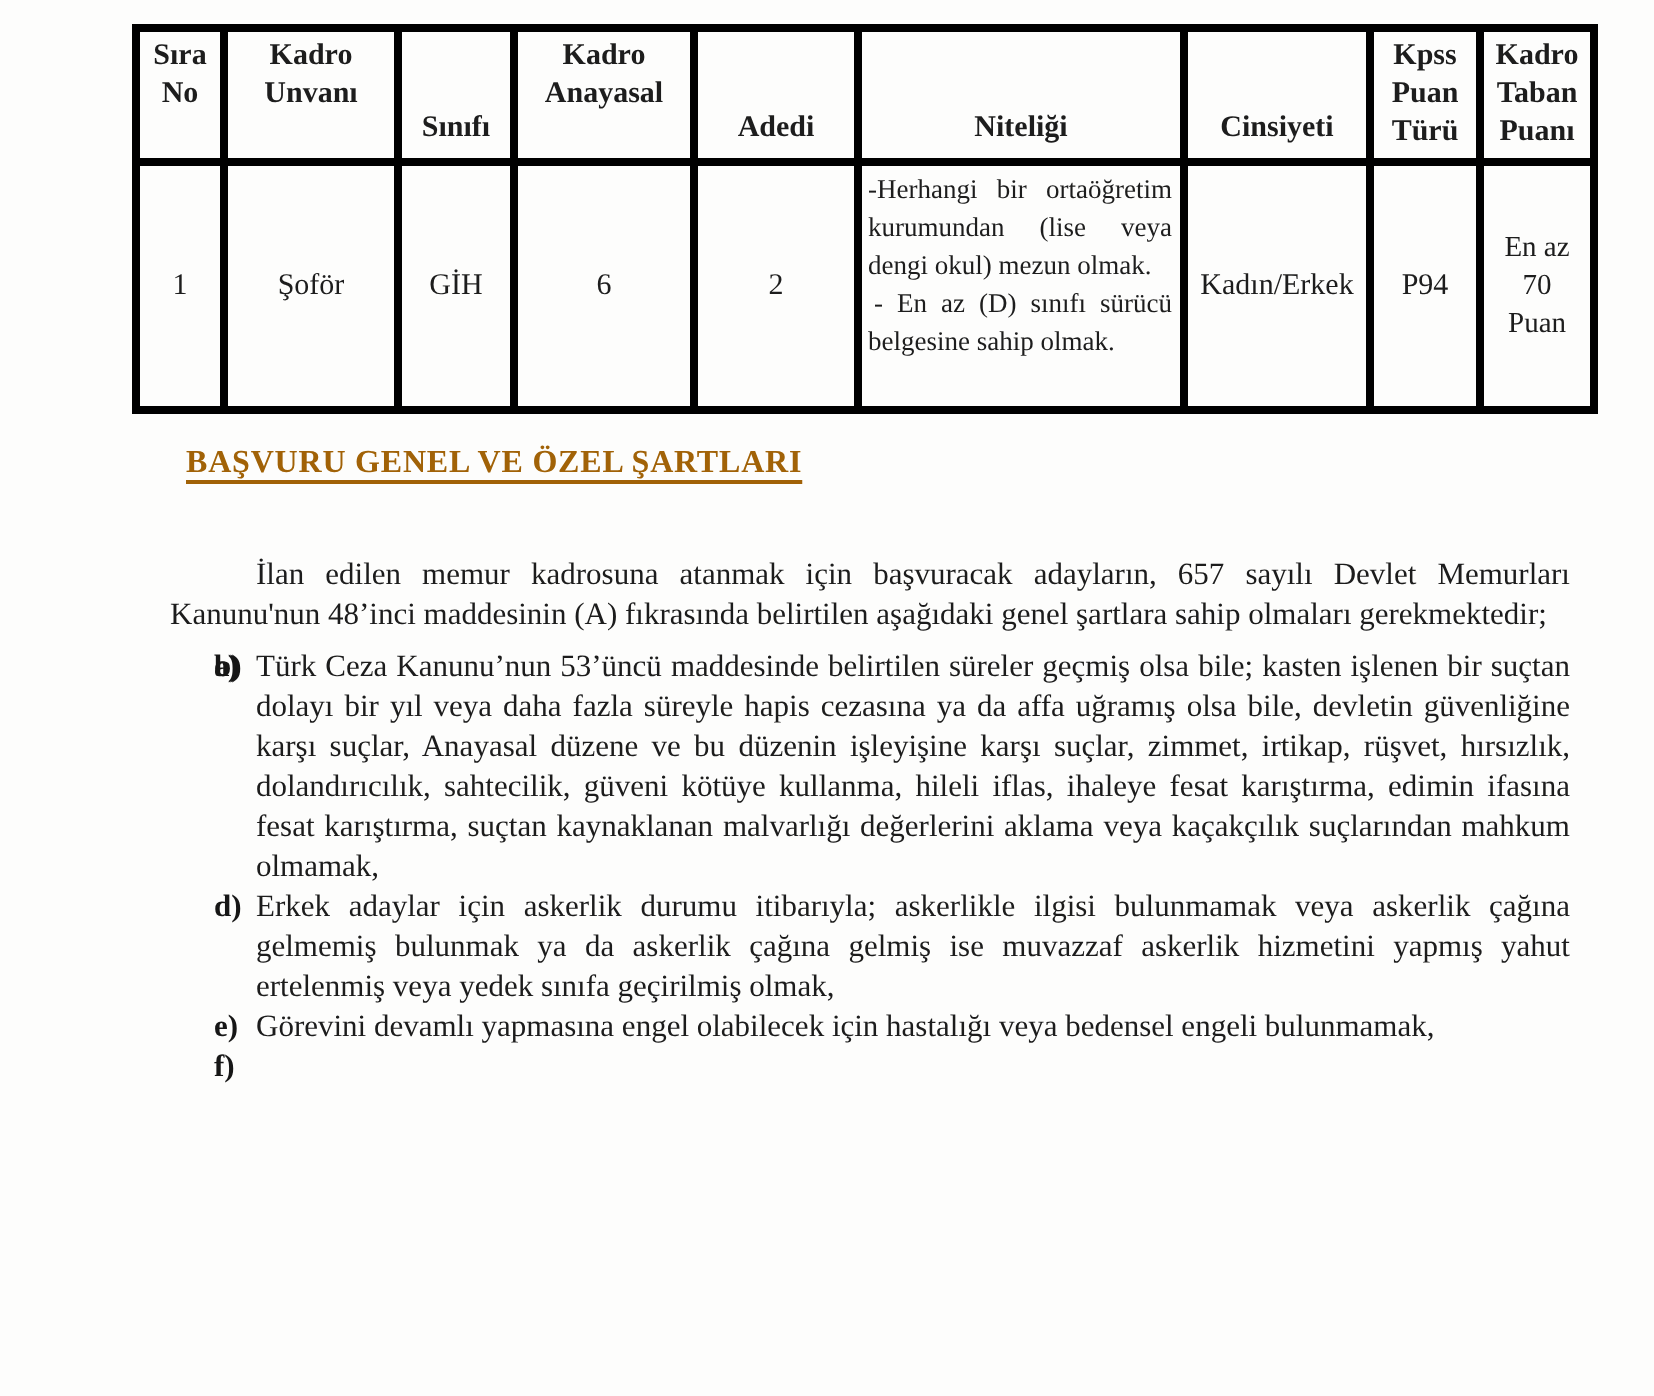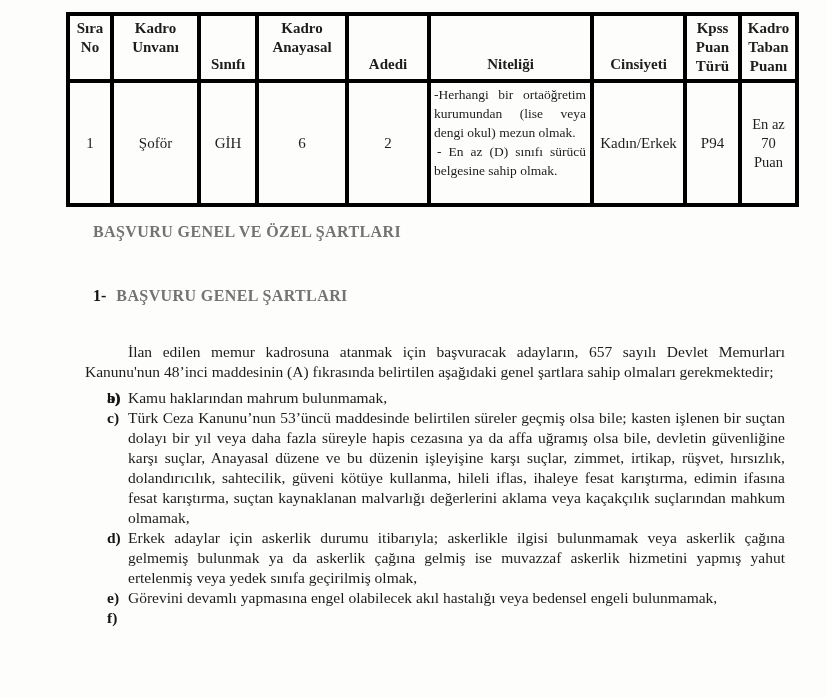--- a/index.html
+++ b/index.html
@@ -43,21 +43,22 @@
   .cell-niteligi .line2 { text-indent: 3px; }
   .cell-kpss-taban { font-size: 14.5px !important; line-height: 20px; padding: 0 4px; }
 
   
   .content {
     position: absolute; left: 85px; top: 220px; width: 700px;
     font-size: 15.5px; line-height: 20px; color: #1c1c1c;
   }
   .sec-title {
     font-size: 16px; font-weight: bold; letter-spacing: 0.4px;
-    color: #737373;
+    color: #a16207;
+    text-decoration: underline;
     text-decoration-thickness: 1.6px;
     text-underline-offset: 4px;
     margin-left: 8px;
     line-height: 20px;
   }
   .h1-title { margin-top: 2px; }
   .para {
     text-align: justify;
     text-indent: 43px;
   }
@@ -120,41 +121,38 @@
       <td class="cell-kpss-taban">En az 70 Puan</td>
     </tr>
   </tbody>
     </table>
 
   <div class="content">
 
     <div class="sec-title h1-title">BAŞVURU GENEL VE ÖZEL ŞARTLARI</div>
 
 
-    <div class="h2-wrap">
-      <span class="h2-num">1-</span><span class="sec-title" style="margin-left:0">BAŞVURU GENEL ŞARTLARI</span>
-    </div>
 
     <p class="para para-2">İlan edilen memur kadrosuna atanmak için başvuracak adayların, 657 sayılı Devlet Memurları Kanunu'nun 48’inci maddesinin (A) fıkrasında belirtilen aşağıdaki genel şartlara sahip olmaları gerekmektedir;</p>
 
     <div class="req-list">
       <div class="req-item">
         <span class="req-letter">a)</span>
       </div>
       <div class="req-item">
-        <span class="req-letter">b)</span><span>Kamu haklarından mahrum bulunmamak,</span>
+        <span class="req-letter">b)</span>
       </div>
       <div class="req-item">
         <span class="req-letter">c)</span><span>Türk Ceza Kanunu’nun 53’üncü maddesinde belirtilen süreler geçmiş olsa bile; kasten işlenen bir suçtan dolayı bir yıl veya daha fazla süreyle hapis cezasına ya da affa uğramış olsa bile, devletin güvenliğine karşı suçlar, Anayasal düzene ve bu düzenin işleyişine karşı suçlar, zimmet, irtikap, rüşvet, hırsızlık, dolandırıcılık, sahtecilik, güveni kötüye kullanma, hileli iflas, ihaleye fesat karıştırma, edimin ifasına fesat karıştırma, suçtan kaynaklanan malvarlığı değerlerini aklama veya kaçakçılık suçlarından mahkum olmamak,</span>
       </div>
       <div class="req-item">
         <span class="req-letter">d)</span><span>Erkek adaylar için askerlik durumu itibarıyla; askerlikle ilgisi bulunmamak veya askerlik çağına gelmemiş bulunmak ya da askerlik çağına gelmiş ise muvazzaf askerlik hizmetini yapmış yahut ertelenmiş veya yedek sınıfa geçirilmiş olmak,</span>
       </div>
       <div class="req-item">
-        <span class="req-letter">e)</span><span>Görevini devamlı yapmasına engel olabilecek akıl hastalığı veya bedensel engeli bulunmamak,</span>
+        <span class="req-letter">e)</span><span>Görevini devamlı yapmasına engel olabilecek için hastalığı veya bedensel engeli bulunmamak,</span>
       </div>
       <div class="req-item">
         <span class="req-letter">f)</span>
       </div>
     </div>
 
   </div>
 </div>
 
 </body></html>

